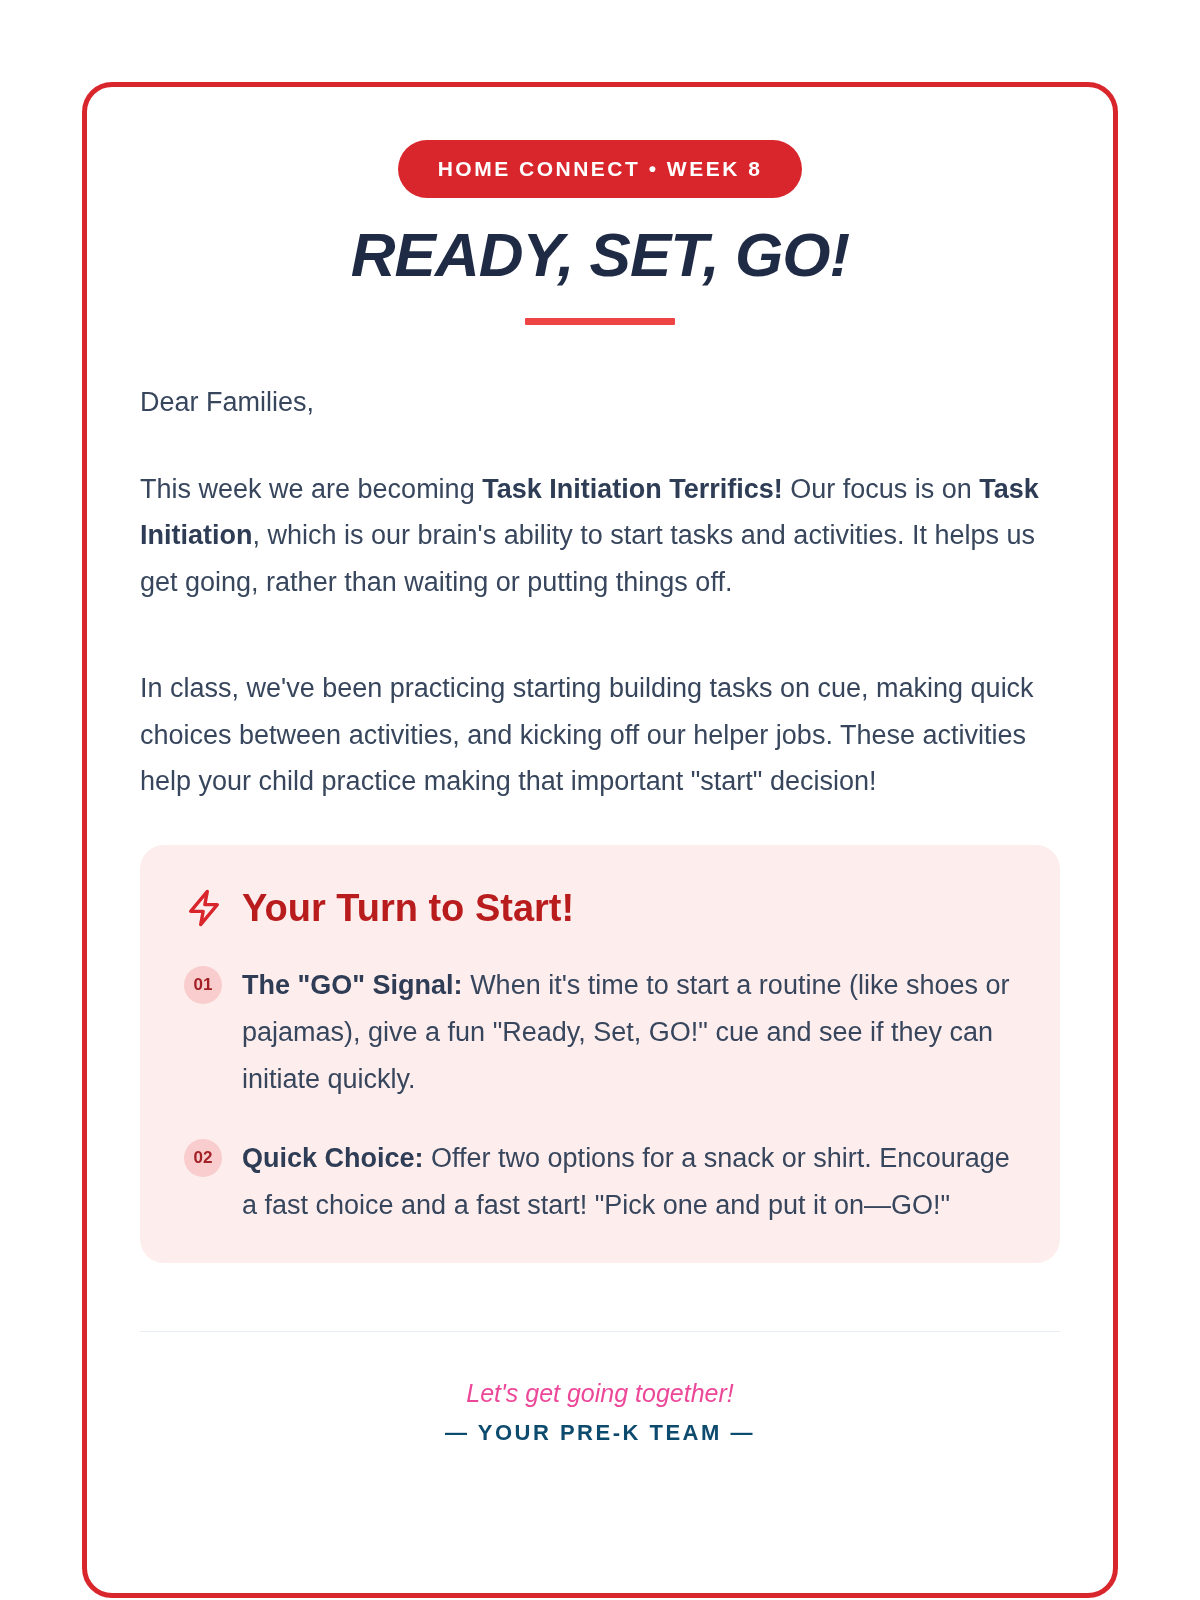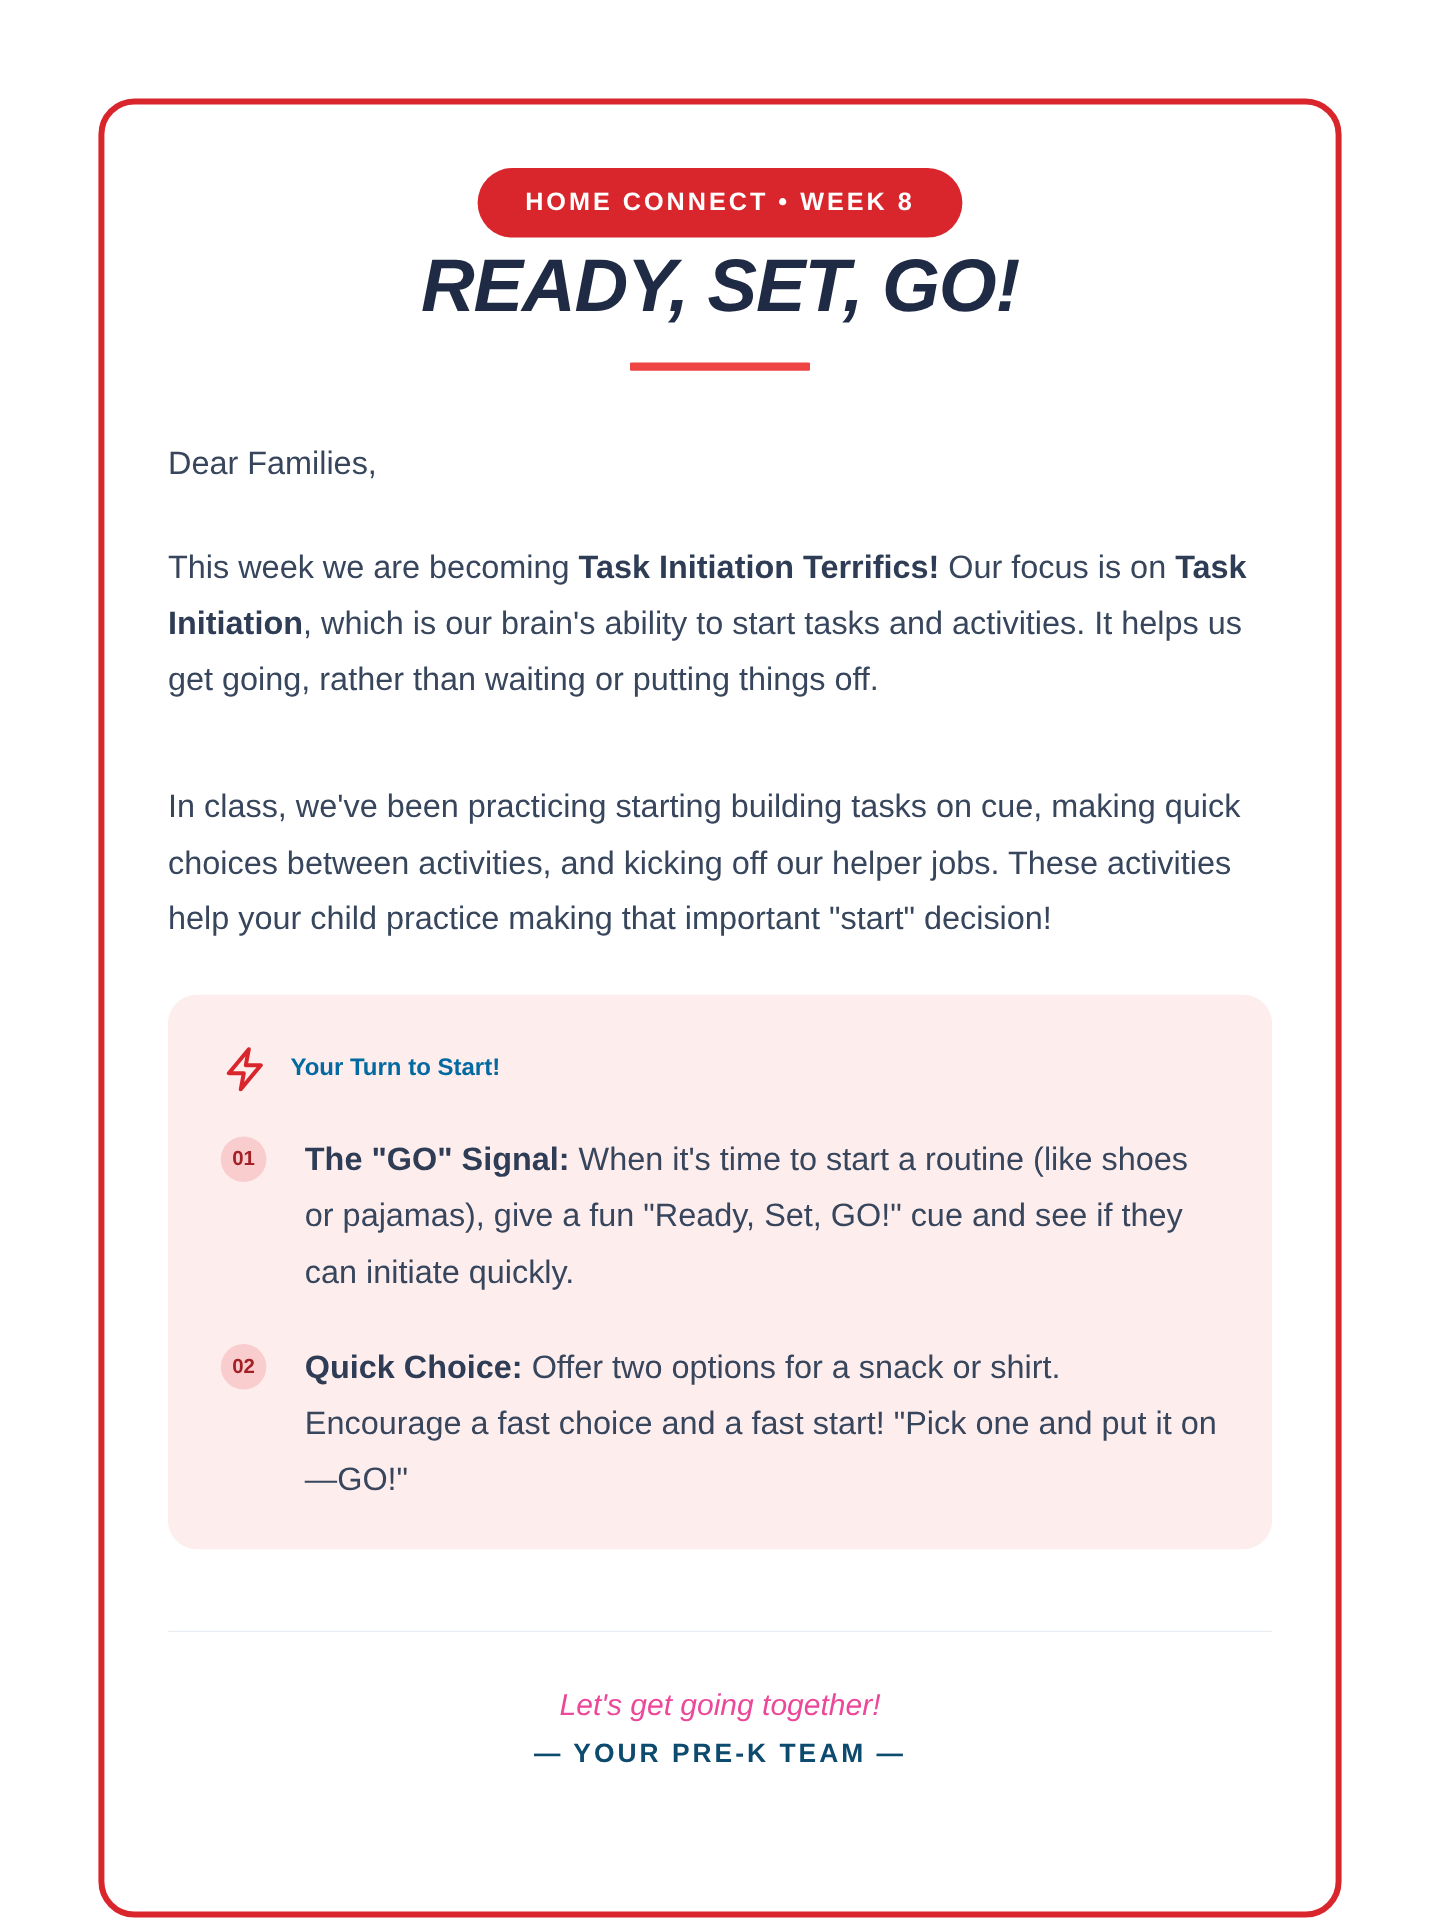--- a/index.html
+++ b/index.html
@@ -32,21 +32,21 @@
     color: #ffffff;
     border-radius: 999px;
     height: 58px;
     line-height: 58px;
     padding: 0 40px;
     font-size: 21px;
     font-weight: 700;
     letter-spacing: 2.5px;
   }
   .title {
-    margin: 10px 0 0 0;
+    margin: 26px 0 0 0;
     text-align: center;
     font-size: 62px;
     line-height: 1;
     font-style: italic;
     font-weight: 800;
     color: #1f2a44;
     letter-spacing: -1px;
   }
   .title-underline {
     width: 150px;
@@ -73,28 +73,28 @@
     box-sizing: border-box;
   }
   .box-header {
     display: flex;
     align-items: center;
     gap: 18px;
   }
   .box-header .bolt { flex: 0 0 auto; display: block; }
   .box-heading {
     margin: 0;
-    font-size: 20px;
+    font-size: 38px;
     font-weight: 800;
-    color: #0369a1;
+    color: #b91c1c;
     text-align: center;
   }
   .activity-item {
     display: flex;
-    gap: 32px;
+    gap: 20px;
     margin-top: 32px;
     align-items: flex-start;
   }
   .num-badge {
     flex: 0 0 aupx;
     flex: 0 0 auto;
     width: 38px;
     height: 38px;
     margin-top: 4px;
     border-radius: 50%;

